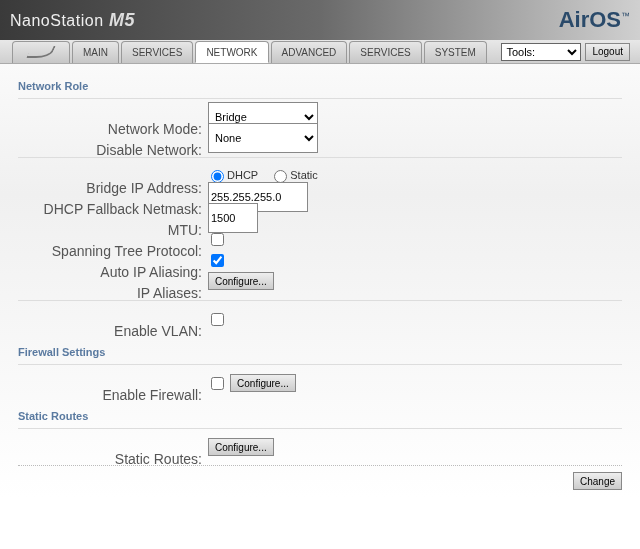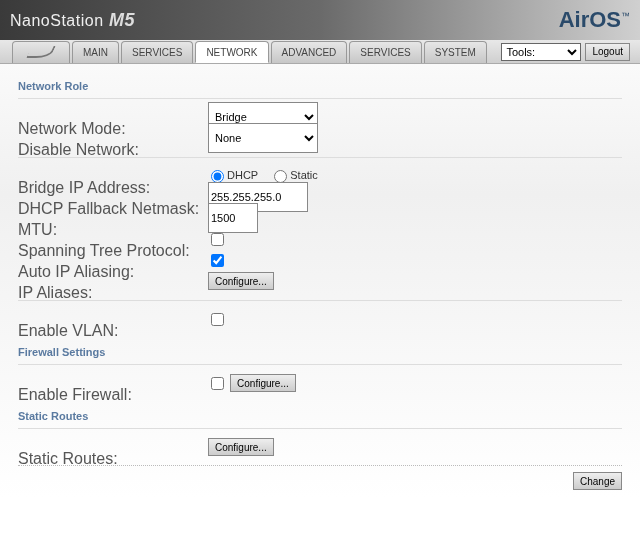--- a/index.html
+++ b/index.html
@@ -114,24 +114,24 @@
   }
   .hr { border: none; border-top: 1px solid #ddd; margin: 2px 0 8px 0; }
   .form-row {
     display: flex;
     align-items: center;
     height: 20px;
     margin: 1px 0;
   }
   .form-label {
     width: 190px;
-    text-align: left;
+    text-align: right;
     color: #555;
     padding-right: 6px;
-    font-size: 16px;
+    font-size: 14px;
     margin-top: 23px;
   }
   .form-field select, .form-field input[type=text] {
     font-size: 11px;
     height: 30px;
     border: 1px solid #888;
     padding: 0 2px;
     background: #fff;
   }
   .form-field select { width: 110px; }

